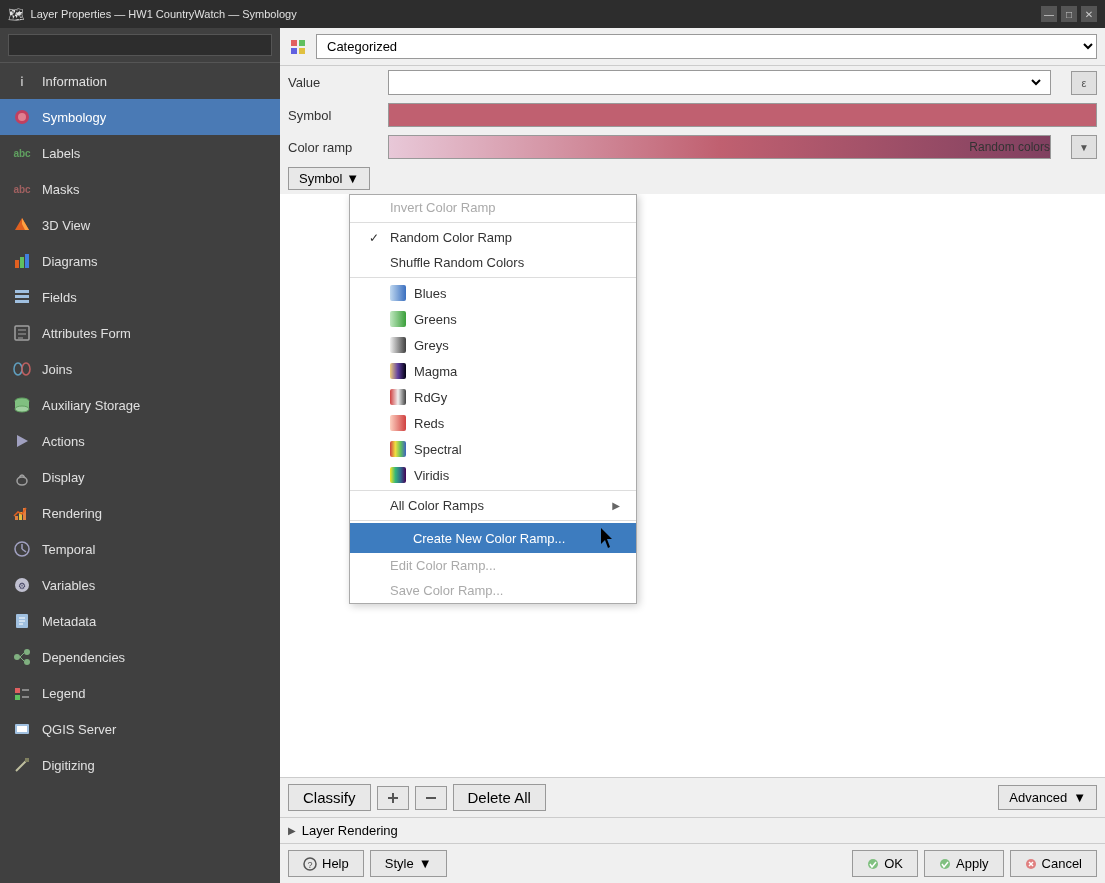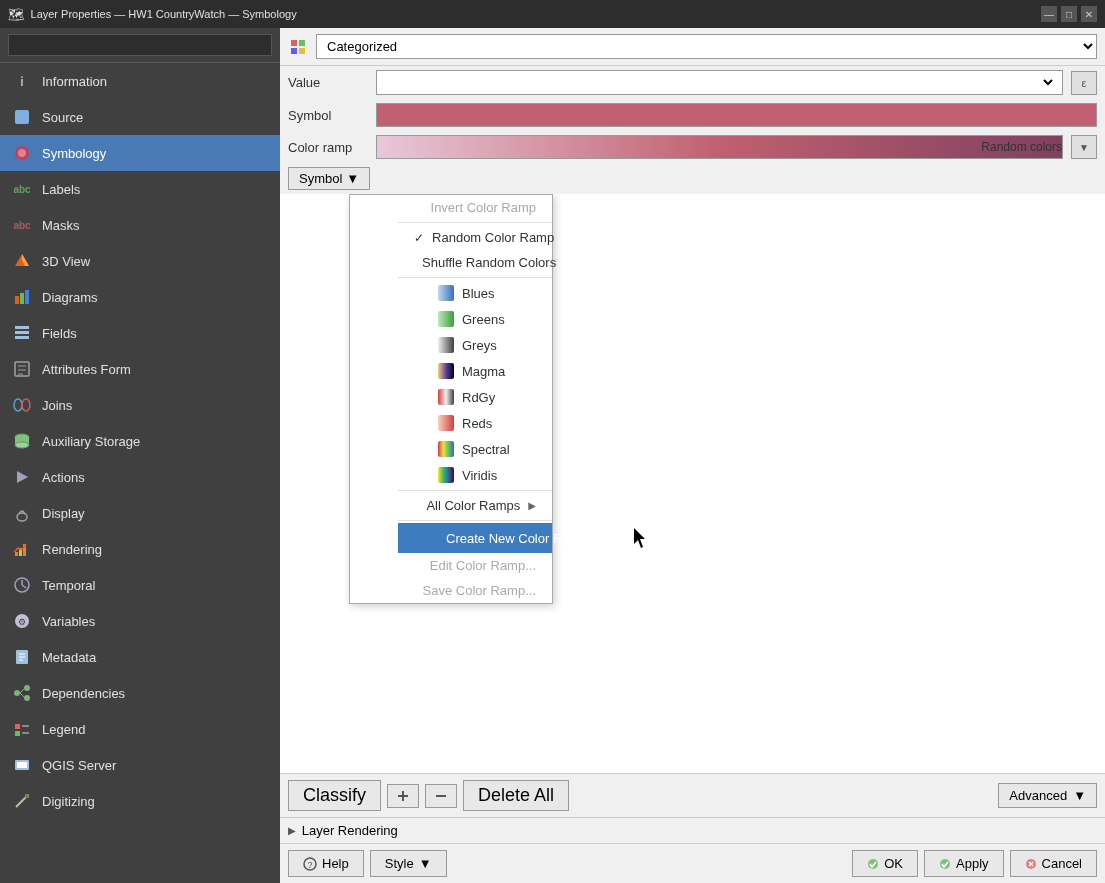--- a/index.html
+++ b/index.html
@@ -69,21 +69,21 @@
       display: flex;
       align-items: center;
       gap: 8px;
       border-bottom: 1px solid #ccc;
     }
 
     .field-row {
       display: flex;
       align-items: center;
       padding: 4px 8px;
-      gap: 8px;
+      gap: 20px;
       background: #f0f0f0;
     }
     .field-label { width: 80px; color: #333; font-size: 13px; flex-shrink: 0; }
     .field-input {
       flex: 1;
       padding: 3px 6px;
       border: 1px solid #999;
       background: white;
       font-size: 13px;
       display: flex; align-items: center;
@@ -138,26 +138,25 @@
     }
 
     
     .table-area { flex: 1; background: white; overflow: auto; position: relative; }
 
     
     .dropdown-menu {
       position: absolute;
       top: 0;
       left: 69px;
-      width: 204px;
+      width: 288px;
       background: white;
       border: 1px solid #aaa;
       box-shadow: 2px 2px 8px rgba(0,0,0,0.2);
       z-index: 100;
-      padding-left: 48px;
     }
     .menu-item {
       padding: 5px 16px;
       cursor: pointer;
       color: #333;
       font-size: 13px;
       display: flex;
       align-items: center;
       gap: 8px;
       white-space: nowrap;
@@ -176,21 +175,21 @@
       padding: 6px 8px;
       display: flex;
       align-items: center;
       gap: 6px;
     }
     .btn {
       padding: 4px 14px;
       border: 1px solid #999;
       background: #e8e8e8;
       cursor: pointer;
-      font-size: 18px;
+      font-size: 15px;
       display: flex; align-items: center; gap: 4px;
     }
     .btn-spacer { flex: 1; }
     .advanced-btn {
       padding: 4px 10px;
       border: 1px solid #999;
       background: #e8e8e8;
       cursor: pointer;
       font-size: 13px;
       display: flex; align-items: flex-start; gap: 6px;
@@ -248,28 +247,20 @@
   <div class="sidebar">
     <div class="sidebar-search">
       <input type="text" placeholder="" style="">
     </div>
     <div class="sidebar-items">
 
       <div class="sidebar-item">
         <div class="sidebar-icon">ℹ</div>
         <span>Information</span>
       </div>
-      <div class="sidebar-item">
-        <div class="sidebar-icon">
-          <svg width="18" height="18" viewBox="0 0 18 18">
-              <rect x="2" y="2" width="14" height="14" rx="2" fill="#80b0e0"></rect>
-            </svg>
-        </div>
-        <span>Source</span>
-      </div>
       <div class="sidebar-item active">
         <div class="sidebar-icon">
           <svg width="18" height="18" viewBox="0 0 18 18">
               <circle cx="9" cy="9" r="7" fill="#c04060"></circle>
               <circle cx="9" cy="9" r="4" fill="#e08090"></circle>
             </svg>
         </div>
         <span>Symbology</span>
       </div>
       <div class="sidebar-item">

